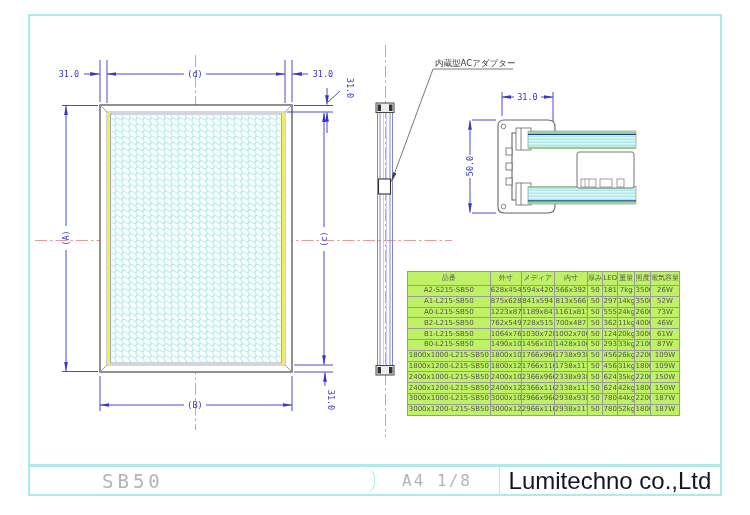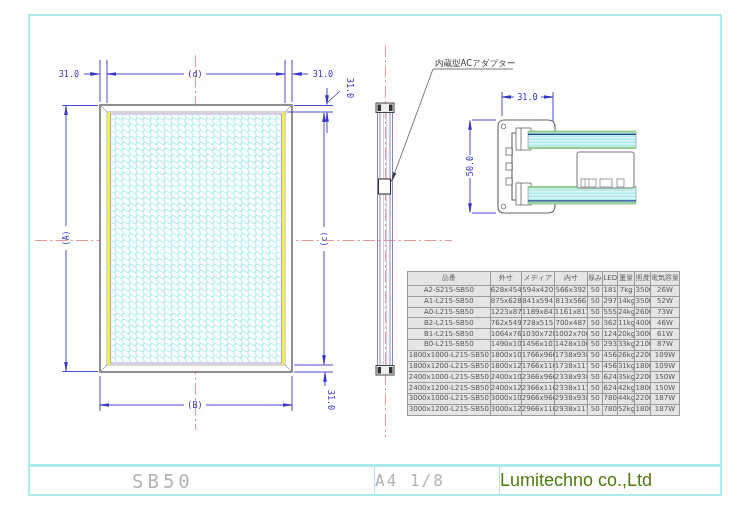--- a/index.html
+++ b/index.html
@@ -2,41 +2,41 @@
 <html><head>
 <meta charset="utf-8">
 <style>
   html,body{margin:0;padding:0;background:#ffffff;}
   #sheet{position:relative;width:750px;height:515px;background:#ffffff;overflow:hidden;
          font-family:"DejaVu Sans",sans-serif;}
   #cad{position:absolute;left:0;top:0;}
 
   
   #spec-wrap{position:absolute;left:407px;top:271px;width:274px;}
-  table.spec{border-collapse:collapse;table-layout:fixed;width:273px;background:#e5e5e5;}
+  table.spec{border-collapse:collapse;table-layout:fixed;width:273px;background:#bef264;}
   table.spec th,table.spec td{
     border:0.8px solid #9a9a9a;
     font-size:7px;line-height:1;color:#555;
     text-align:center;vertical-align:middle;
     padding:0;overflow:hidden;white-space:nowrap;
     font-family:"DejaVu Sans",sans-serif;font-weight:normal;
   }
   table.spec th{height:13px;}
   table.spec td{height:9.8px;}
 
   
   #titleblock{position:absolute;left:28px;top:465px;width:694px;height:31px;
               display:flex;box-sizing:border-box;border:2px solid #aeeaea;background:#fff;}
   .tb-cell{box-sizing:border-box;height:100%;display:flex;align-items:center;}
-  #tb-title{width:345px;border-right:1.5px solid #aeeaea;padding-left:102px;
-            font-family:"DejaVu Sans Mono",monospace;font-size:19px;color:#b3b3b3;letter-spacing:4px;}
-  #tb-sheet{width:125px;border-right:1.5px solid #aeeaea;
+  #tb-title{width:345px;border-right:1.5px solid #aeeaea;padding-left:72px;
+            font-family:"DejaVu Sans Mono",monospace;font-size:19px;color:#b3b3b3;letter-spacing:4px;border-radius:11px;}
+  #tb-sheet{width:125px;border-right:1.5px solid #aeeaea;justify-content:center;
             font-family:"DejaVu Sans Mono",monospace;font-size:16px;color:#b3b3b3;letter-spacing:2px;}
-  #tb-company{flex:1;
-            font-family:"Liberation Sans",sans-serif;font-size:18px;color:#4d7c0f;}
+  #tb-company{flex:1;justify-content:center;
+            font-family:"Liberation Sans",sans-serif;font-size:24px;color:#0f172a;}
 </style>
 </head>
 <body>
 
 <div id="sheet">
 
 <svg id="cad" width="750" height="515" viewBox="0 0 750 515" font-family="DejaVu Sans Mono, monospace">
   <defs>
     <pattern id="hc" width="7" height="6.1" patternUnits="userSpaceOnUse">
       <rect width="7" height="6.1" fill="#fcffff"></rect>

